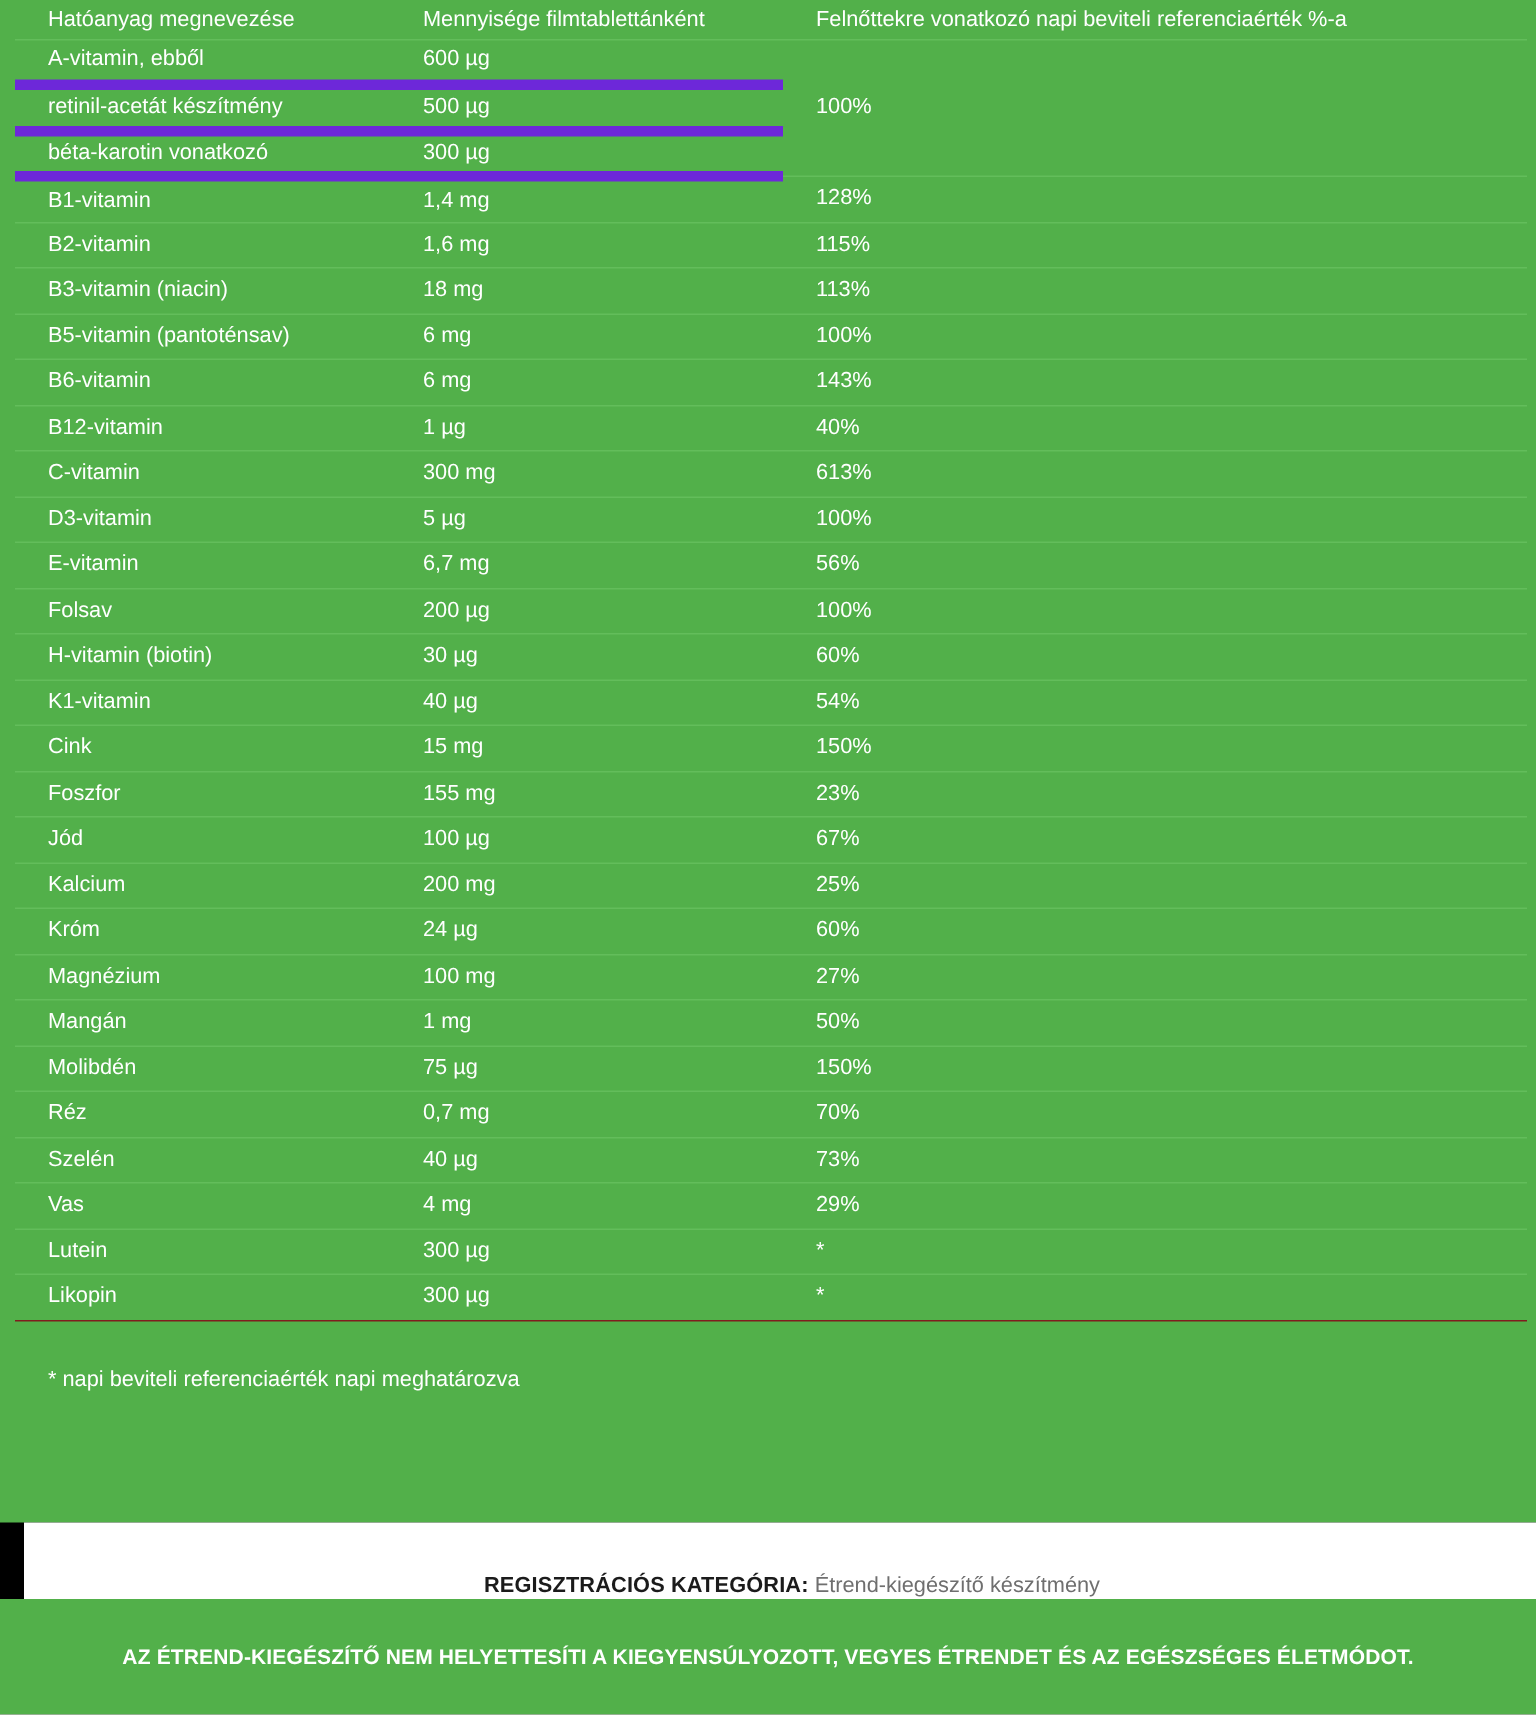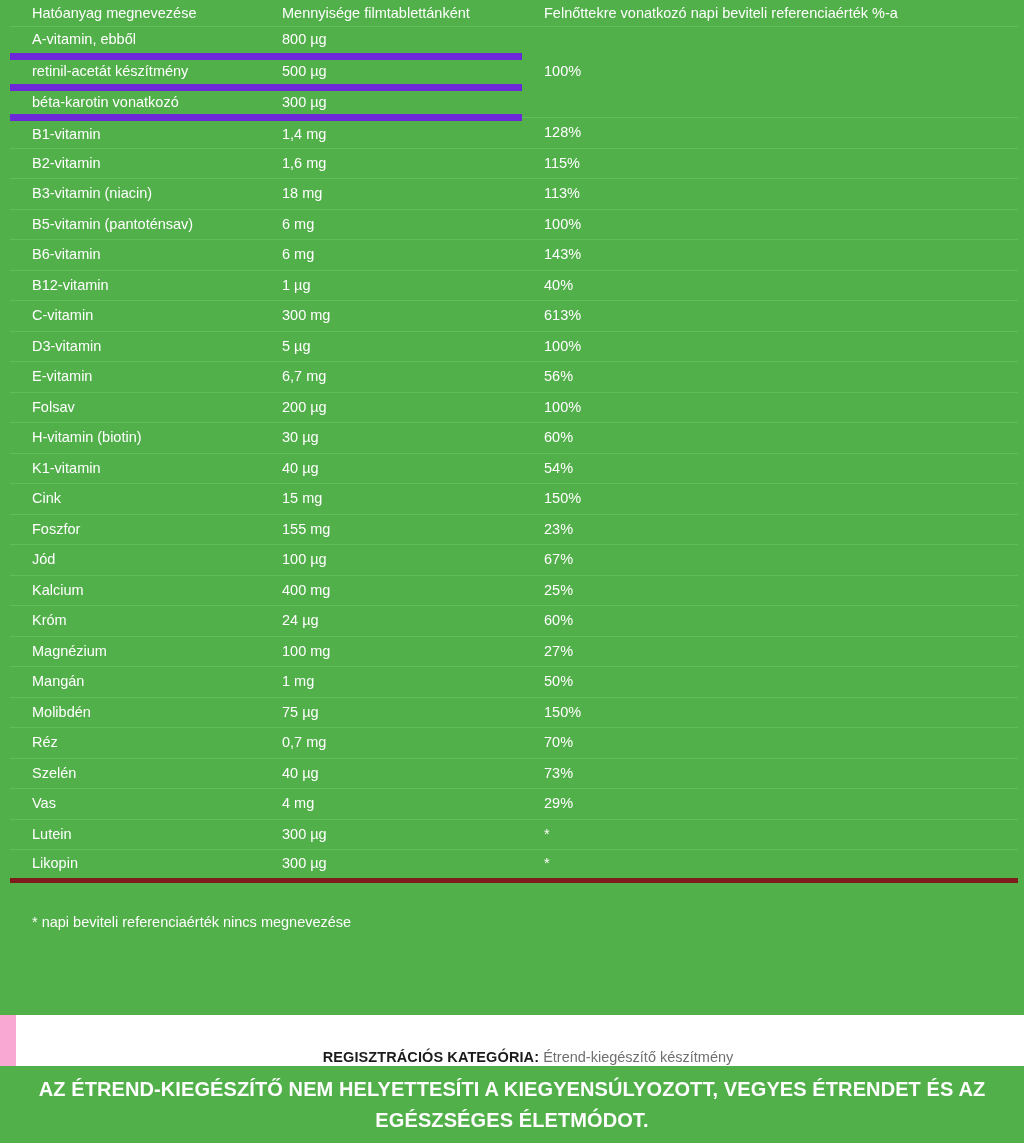--- a/index.html
+++ b/index.html
@@ -11,21 +11,21 @@
     background: #ffffff;
     font-family: "Liberation Sans", sans-serif;
     -webkit-font-smoothing: antialiased;
   }
 
   .page {
     position: relative;
     width: 1024px;
     height: 1143px;
     overflow: hidden;
-    background: #f9a8d4;
+    background: #000000;
   }
 
   
   .table-panel {
     position: absolute;
     left: 0;
     top: 0;
     width: 1024px;
     height: 1015px;
     background: #52b04a;
@@ -57,21 +57,21 @@
     white-space: nowrap;
   }
 
   .nutri-table thead th {
     height: 26px;
     padding-top: 2px;
     border-bottom: 1px solid #63bd5b;
   }
 
   .nutri-table tbody tr:last-child td {
-    border-bottom: 5px solid #7f1d1d;
+    border-bottom: 1px solid #7f1d1d;
   }
 
   
   td.merged-pct {
     border-bottom: 1px solid #63bd5b;
     vertical-align: middle;
   }
   
   tr.group-row td.no-line { border-bottom: 7px solid #6d28d9; }
 
@@ -117,21 +117,21 @@
     background: #52b04a;
     display: flex;
     align-items: center;
     justify-content: center;
     padding: 0 14px;
   }
 
   .disclaimer-text {
     color: #ffffff;
     font-weight: 700;
-    font-size: 20px;
+    font-size: 14px;
     line-height: 1.55;
     text-align: center;
     letter-spacing: 0.1px;
     max-width: 1000px;
   }
 </style>
 </head>
 <body>
 
 <div class="page">
@@ -150,21 +150,21 @@
           <th>Hatóanyag megnevezése</th>
           <th>Mennyisége filmtablettánként</th>
           <th>Felnőttekre vonatkozó napi beviteli referenciaérték %-a</th>
         </tr>
       </thead>
 
       <tbody>
 
         <tr class="group-row">
           <td class="no-line">A-vitamin, ebből</td>
-          <td class="no-line">800 µg</td>
+          <td class="no-line">600 µg</td>
           <td class="merged-pct" rowspan="3">100%</td>
         </tr>
         <tr class="group-row">
           <td class="no-line">retinil-acetát készítmény</td>
           <td class="no-line">500 µg</td>
         </tr>
         <tr class="group-row">
           <td class="no-line">béta-karotin vonatkozó</td>
           <td class="no-line">300 µg</td>
         </tr>
@@ -239,21 +239,21 @@
           <td>155 mg</td>
           <td>23%</td>
         </tr>
         <tr>
           <td>Jód</td>
           <td>100 µg</td>
           <td>67%</td>
         </tr>
         <tr>
           <td>Kalcium</td>
-          <td>400 mg</td>
+          <td>200 mg</td>
           <td>25%</td>
         </tr>
         <tr>
           <td>Króm</td>
           <td>24 µg</td>
           <td>60%</td>
         </tr>
         <tr>
           <td>Magnézium</td>
           <td>100 mg</td>
@@ -290,21 +290,21 @@
           <td>*</td>
         </tr>
         <tr>
           <td>Likopin</td>
           <td>300 µg</td>
           <td>*</td>
         </tr>
       </tbody>
     </table>
 
-    <p class="footnote">* napi beviteli referenciaérték nincs megnevezése</p>
+    <p class="footnote">* napi beviteli referenciaérték napi meghatározva</p>
   </section>
 
   <section class="reg-band">
     <p class="reg-text">
       <span class="reg-label">REGISZTRÁCIÓS KATEGÓRIA:</span>
       <span>Étrend-kiegészítő készítmény</span>
     </p>
   </section>
 
   <section class="disclaimer">

